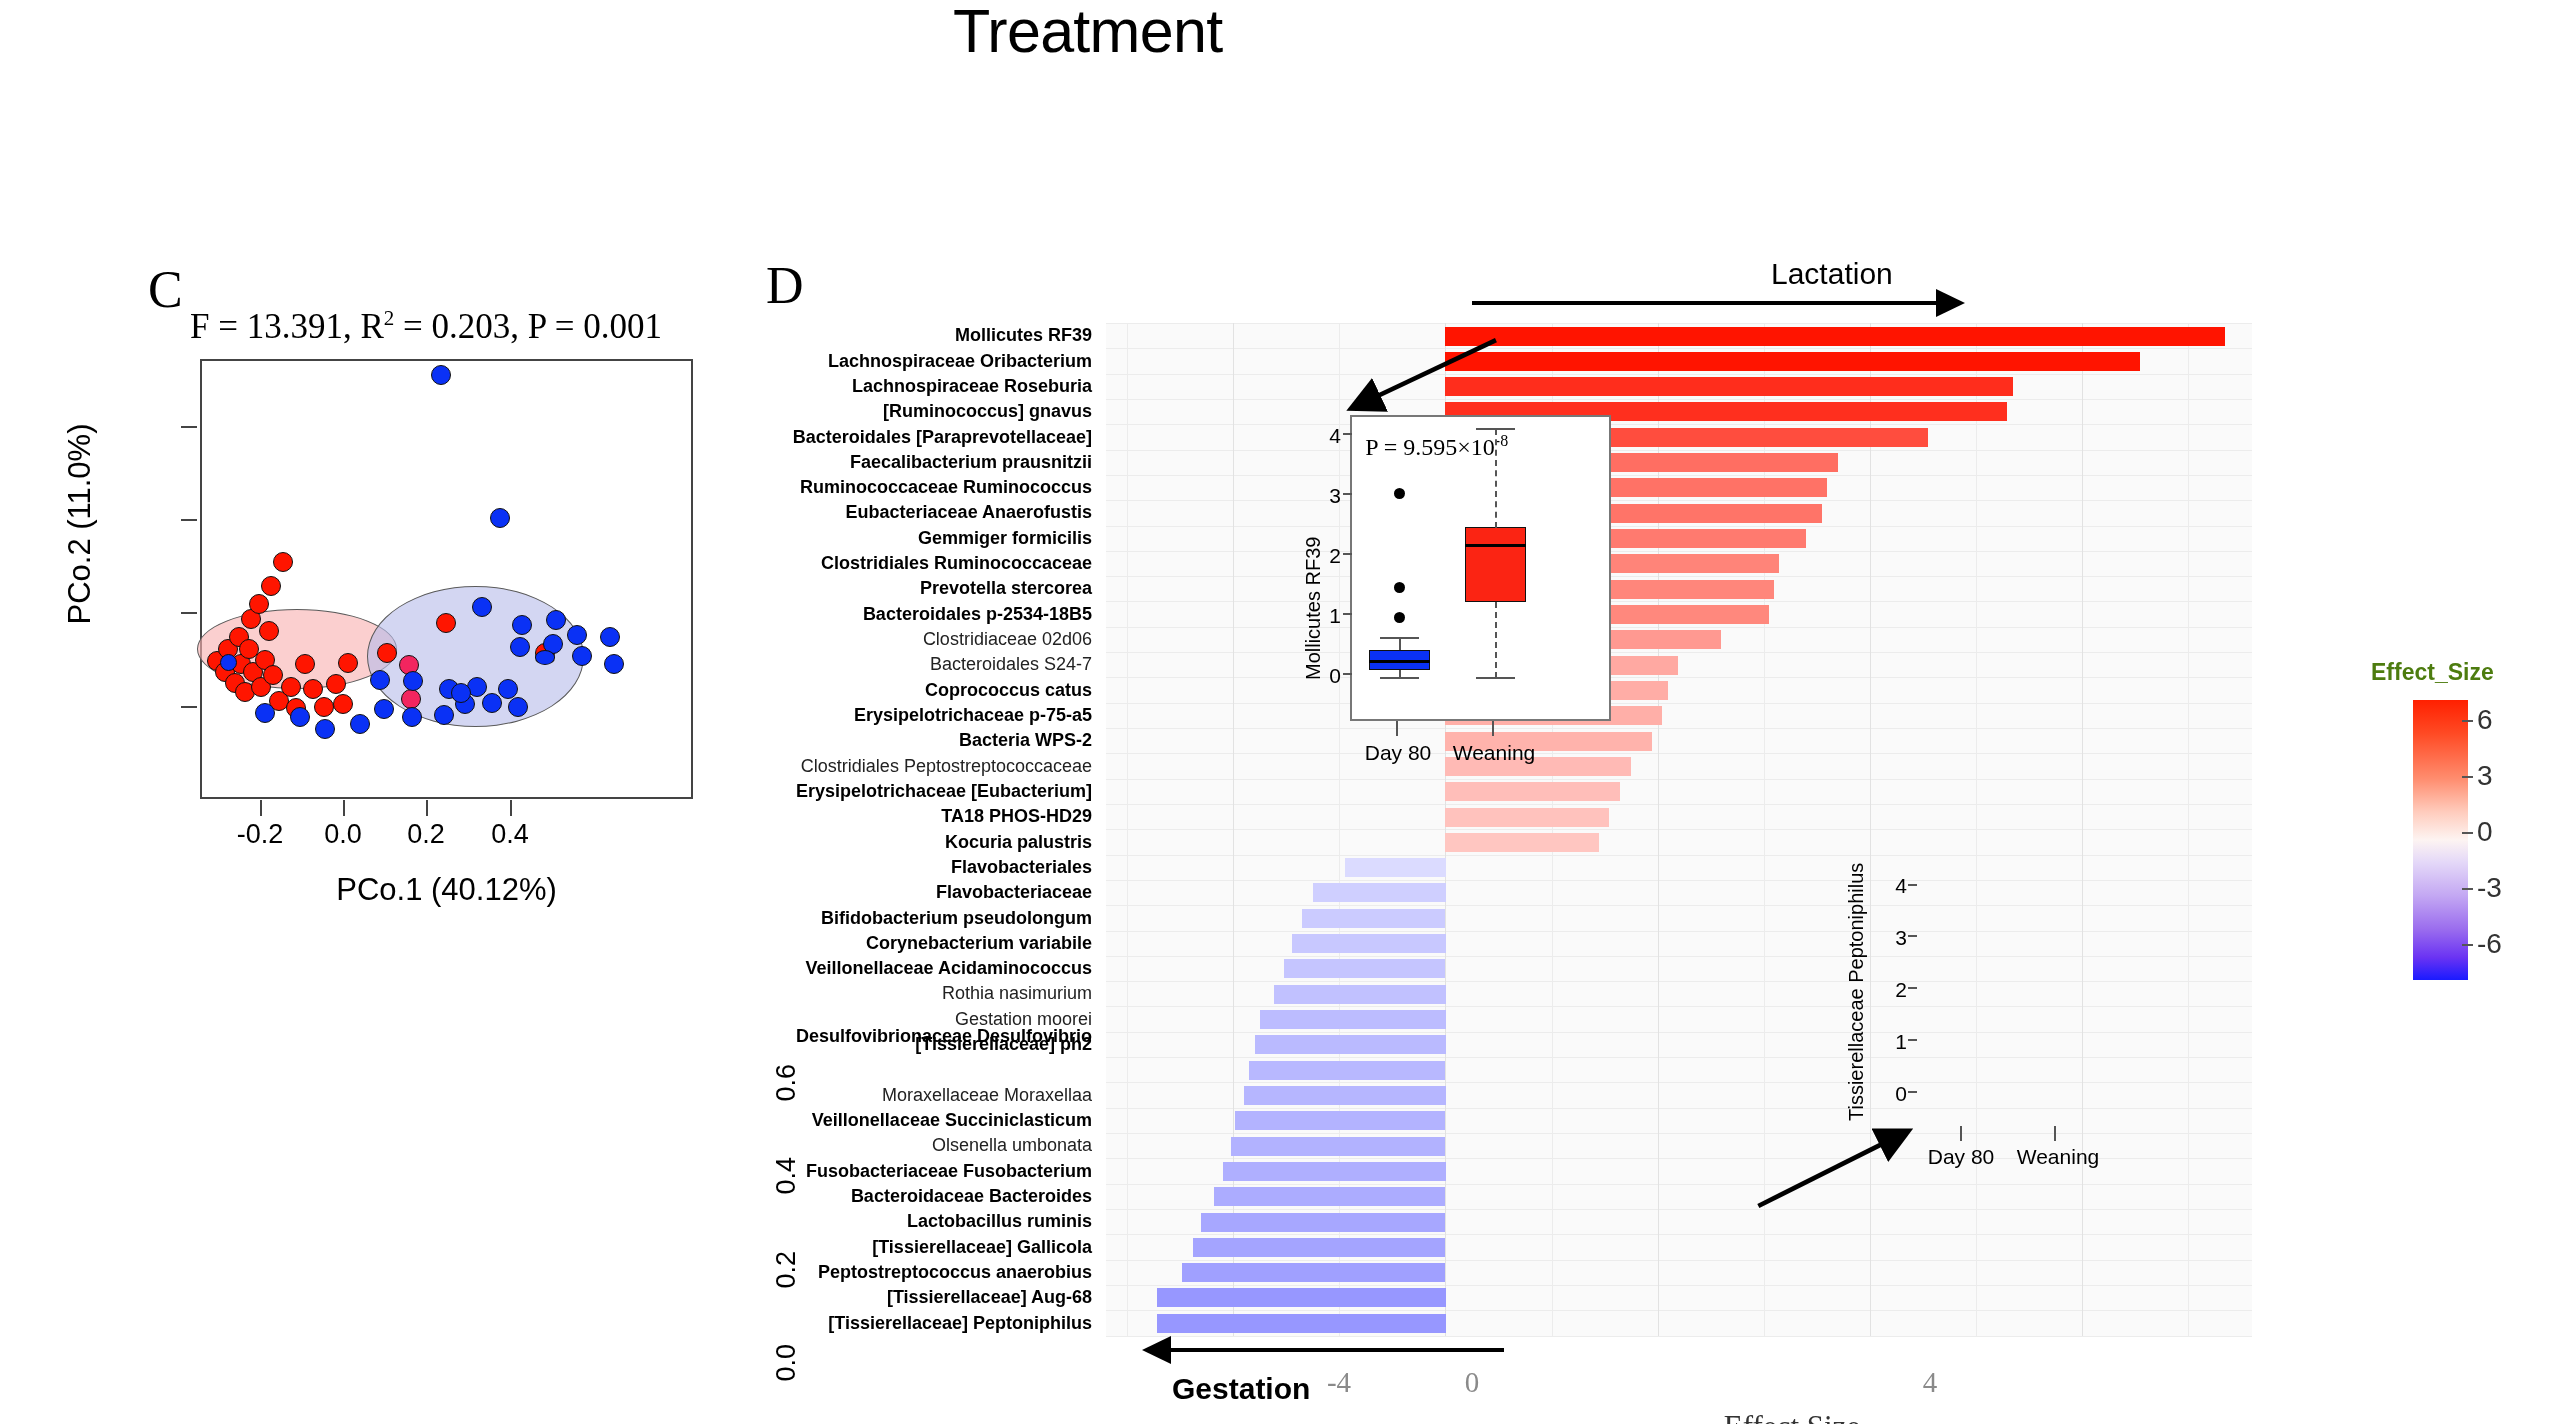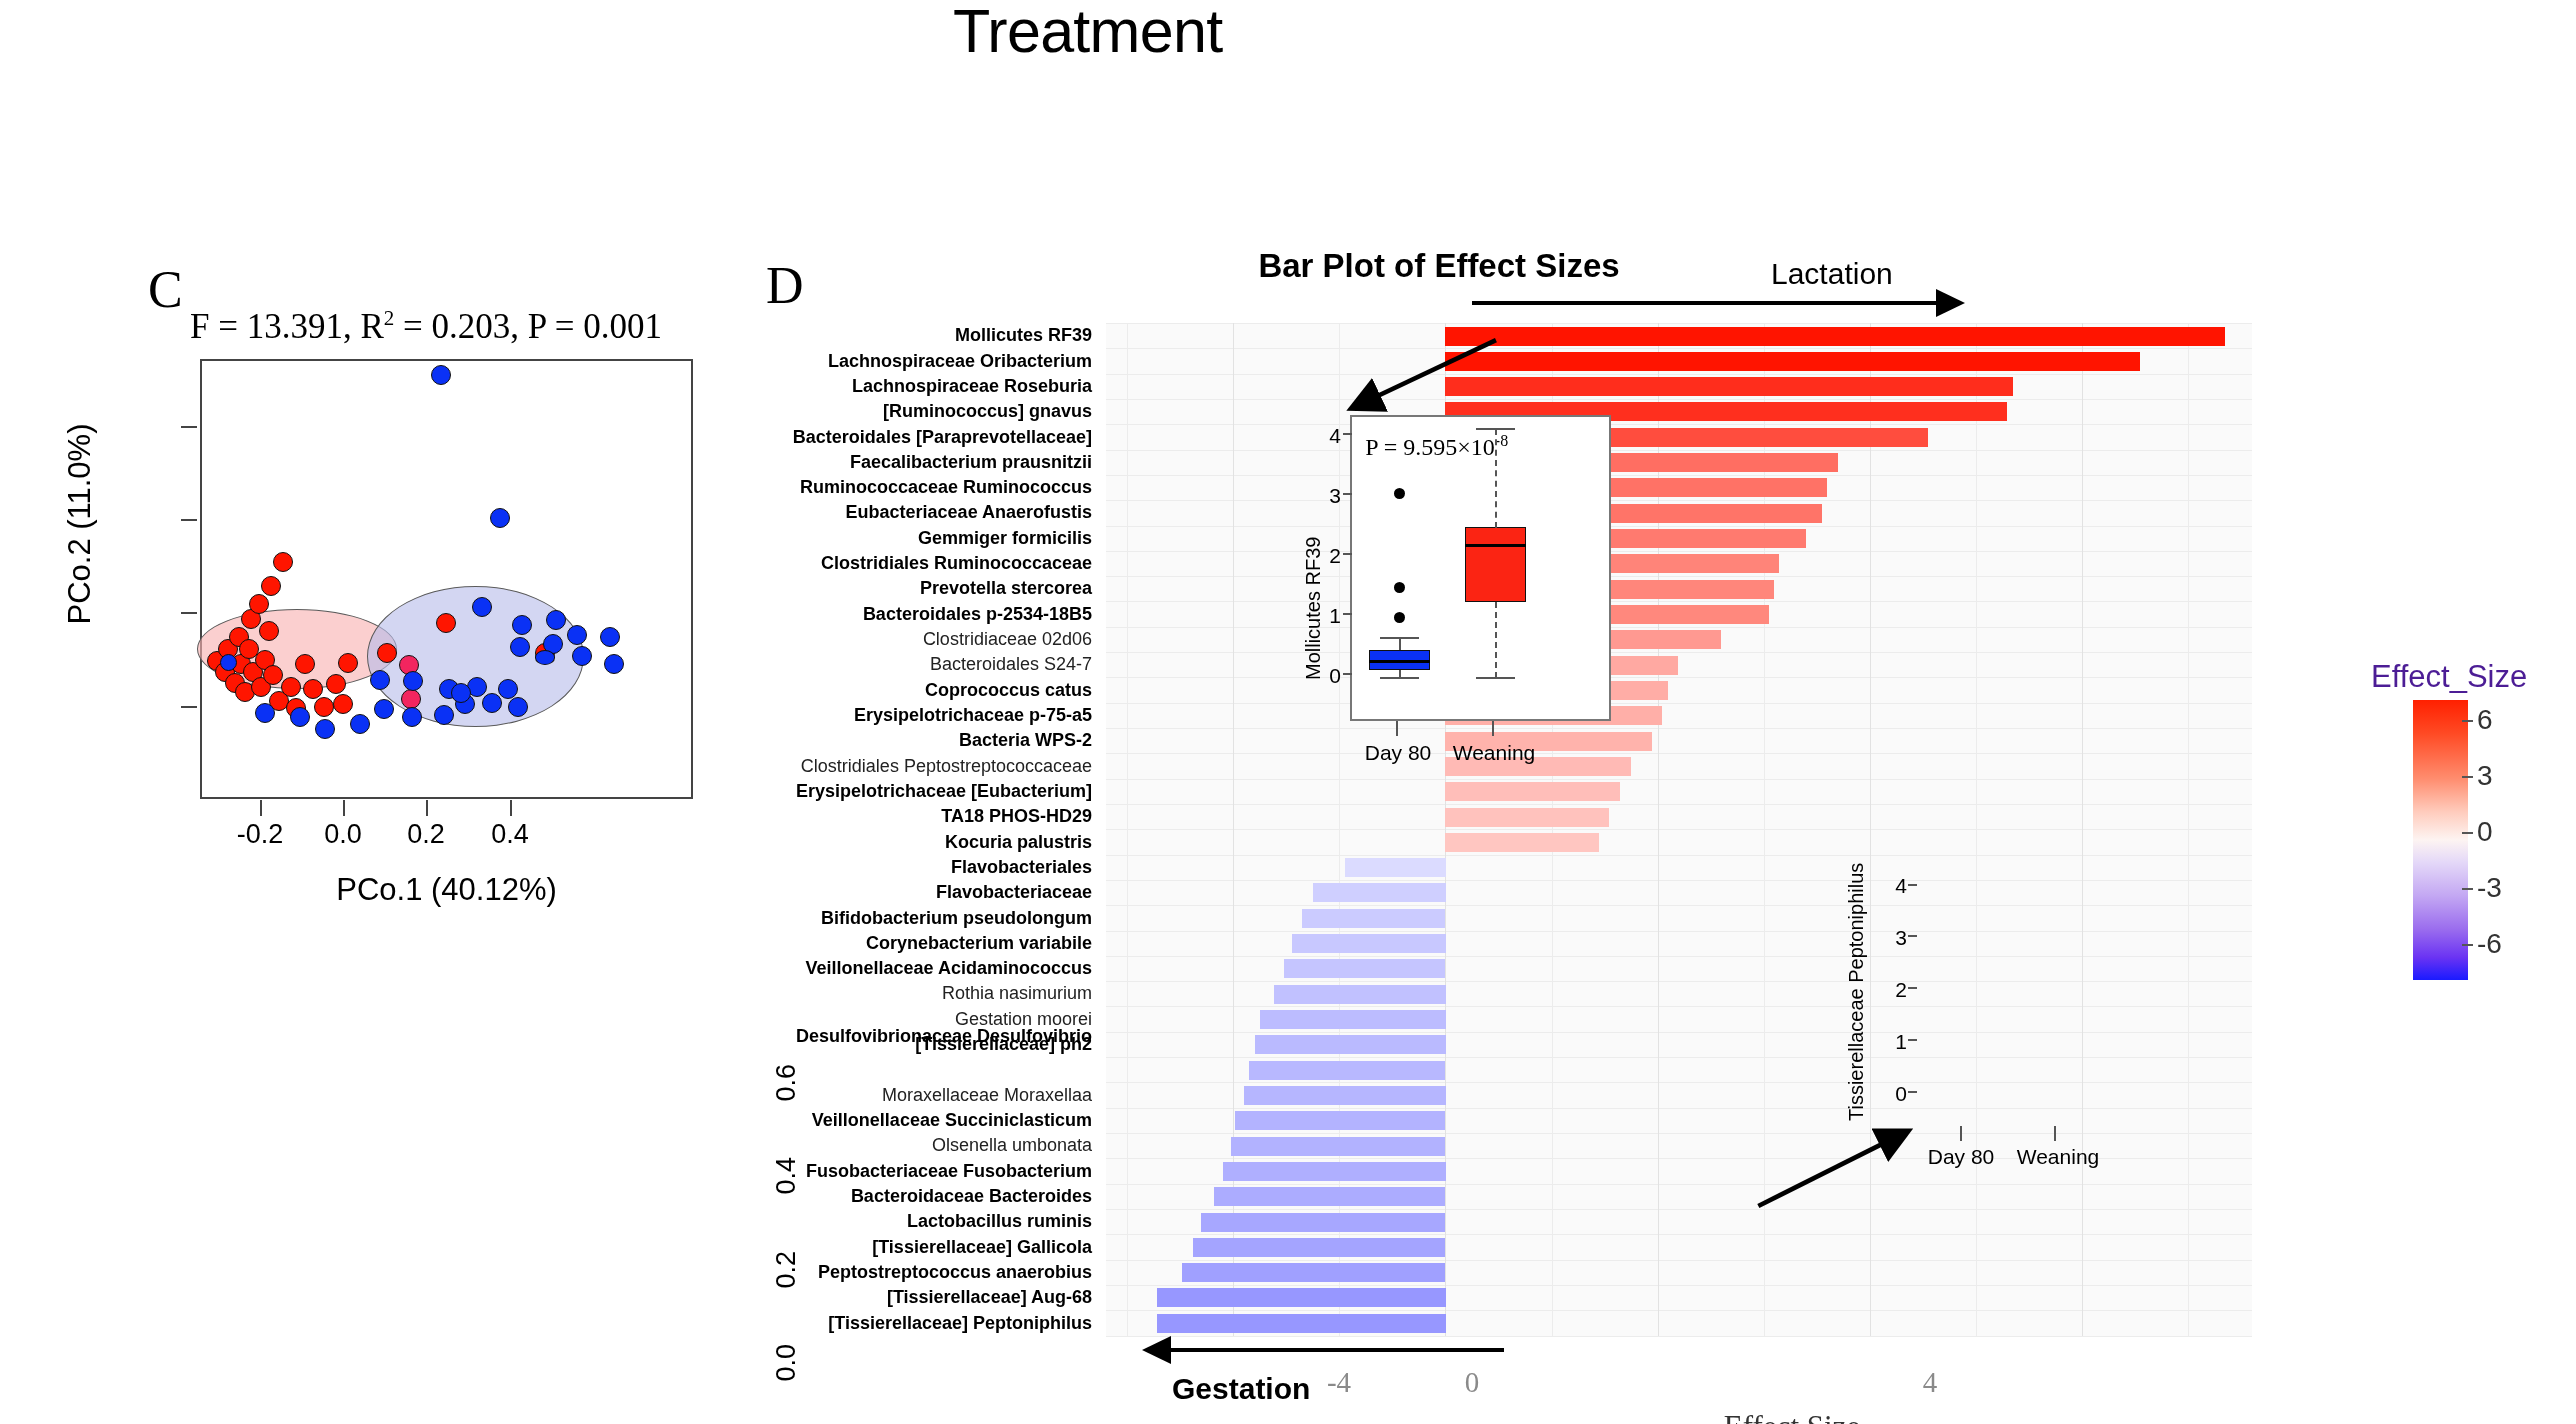--- a/index.html
+++ b/index.html
@@ -63,21 +63,21 @@
   .bx-red{background:#fb2413;}
   .bx-blue{background:#0a31f5;}
   .median{position:absolute;background:#000;height:3.3px;}
   .whisk-v{position:absolute;width:0;border-left:2px dashed #555;}
   .whisk-h{position:absolute;height:2px;background:#555;}
   .outlier{position:absolute;width:11.3px;height:11.3px;border-radius:50%;background:#000;}
   .tickline{position:absolute;background:#555;}
 
   
   #legend{position:absolute;left:2398px;top:659px;width:173px;height:373px;}
-  #legend-title{position:absolute;left:-27px;top:0;font-family:"Liberation Sans",sans-serif;font-size:31px;color:#4c1d95;white-space:nowrap;}
+  #legend-title{position:absolute;left:-27px;top:0;font-family:"Liberation Sans",sans-serif;font-size:23px;color:#4d7c0f;white-space:nowrap;font-weight:bold;}
   #legend-bar{position:absolute;left:14.7px;top:41px;width:55px;height:280px;
       background:linear-gradient(to bottom,#ff2000 0%,#ff4a24 12%,#ff8c6e 28%,#ffccbd 40%,#fdf4f2 50%,#e4d8f8 58%,#c3a7f3 70%,#9a6cee 82%,#6a33f3 92%,#1a1aff 100%);}
   .legend-tick{position:absolute;left:79px;font-family:"Liberation Sans",sans-serif;font-size:28px;color:#333;}
   .legend-dash{position:absolute;left:64px;width:10.7px;height:2px;background:#555;}
 </style>
 </head>
 <body>
 
 <div id="fig-title">Treatment</div>
 
@@ -175,21 +175,20 @@
   <div class="c-xtick" style="left:346px;top:533px;width:80px;">0.2</div>
   <div class="c-xtick" style="left:430px;top:533px;width:80px;">0.4</div>
 
   <div id="c-xlab">PCo.1 (40.12%)</div>
   <div id="c-ylab">PCo.2 (11.0%)</div>
 </div>
 
 <div id="panel-letter-d" class="panel-letter">D</div>
 
 <div id="panel-d">
-  <div id="bar-title">Bar Plot of Effect Sizes</div>
 
   <div id="plot-area">
       <div class="hgrid" style="top: 0px;"></div>
       <div class="hgrid" style="top: 25px;"></div>
       <div class="hgrid" style="top: 51px;"></div>
       <div class="hgrid" style="top: 76px;"></div>
       <div class="hgrid" style="top: 101px;"></div>
       <div class="hgrid" style="top: 127px;"></div>
       <div class="hgrid" style="top: 152px;"></div>
       <div class="hgrid" style="top: 177px;"></div>

